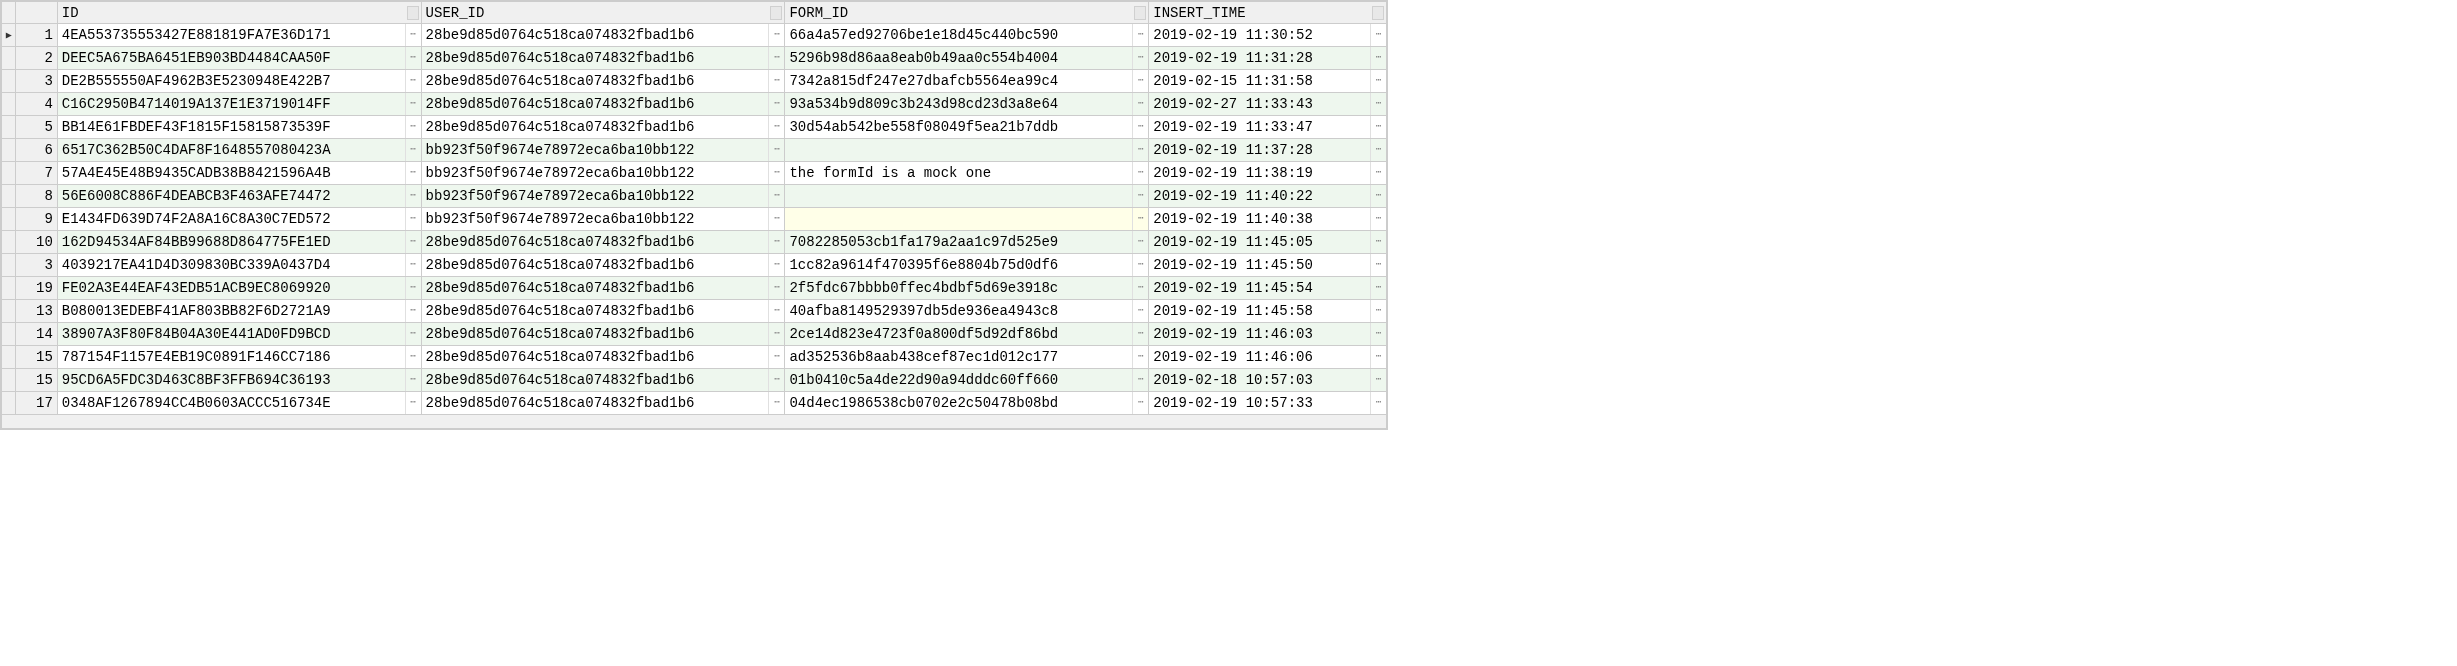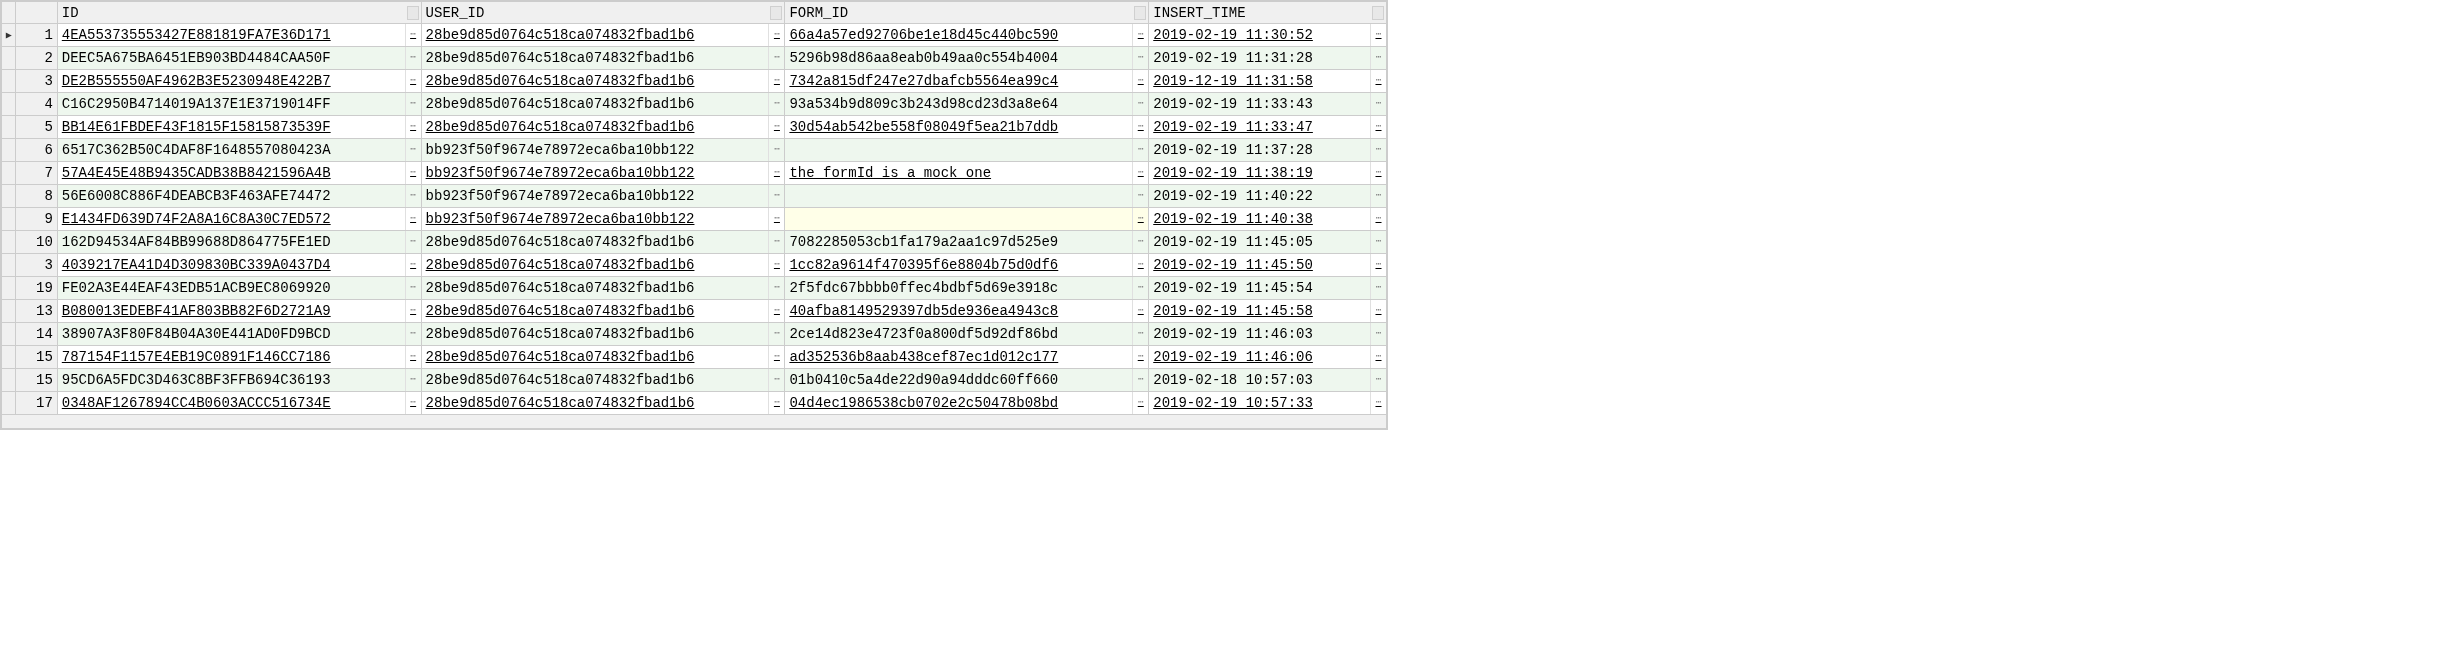--- a/index.html
+++ b/index.html
@@ -90,21 +90,21 @@
     height: 14px;
     background: #e8e8e8;
     border: 1px solid #d0d0d0;
     font-size: 8px;
     text-align: center;
     line-height: 12px;
     color: #888;
     cursor: pointer;
   }
   tr.even .cell { background: #eef7ee; }
-  tr.odd  .cell { background: #ffffff; text-decoration: underline; }
+  tr.odd  .cell { background: #ffffff; }
   tr.even .cell.empty-highlight { background: #eef7ee; }
   tr.odd  .cell.empty-highlight  { background: #ffffe8; }
   .footer-row td {
     background: #f0f0f0;
     height: 14px;
     border-top: 1px solid #ccc;
   }
 </style>
 </head>
 <body>
@@ -214,21 +214,21 @@
             </div>
           </td>
           <td class="cell">
             <div class="cell-inner">
               <span class="cell-text">7342a815df247e27dbafcb5564ea99c4</span>
               <span class="ellipsis-btn">⋯</span>
             </div>
           </td>
           <td class="cell">
             <div class="cell-inner">
-              <span class="cell-text">2019-12-19 11:31:58</span>
+              <span class="cell-text">2019-02-15 11:31:58</span>
               <span class="ellipsis-btn">⋯</span>
             </div>
           </td>
         </tr>
         <tr class="even">
           <td class="row-indicator"></td>
           <td class="row-number">4</td>
           <td class="cell">
             <div class="cell-inner">
               <span class="cell-text">C16C2950B4714019A137E1E3719014FF</span>
@@ -242,21 +242,21 @@
             </div>
           </td>
           <td class="cell">
             <div class="cell-inner">
               <span class="cell-text">93a534b9d809c3b243d98cd23d3a8e64</span>
               <span class="ellipsis-btn">⋯</span>
             </div>
           </td>
           <td class="cell">
             <div class="cell-inner">
-              <span class="cell-text">2019-02-19 11:33:43</span>
+              <span class="cell-text">2019-02-27 11:33:43</span>
               <span class="ellipsis-btn">⋯</span>
             </div>
           </td>
         </tr>
         <tr class="odd">
           <td class="row-indicator"></td>
           <td class="row-number">5</td>
           <td class="cell">
             <div class="cell-inner">
               <span class="cell-text">BB14E61FBDEF43F1815F15815873539F</span>

